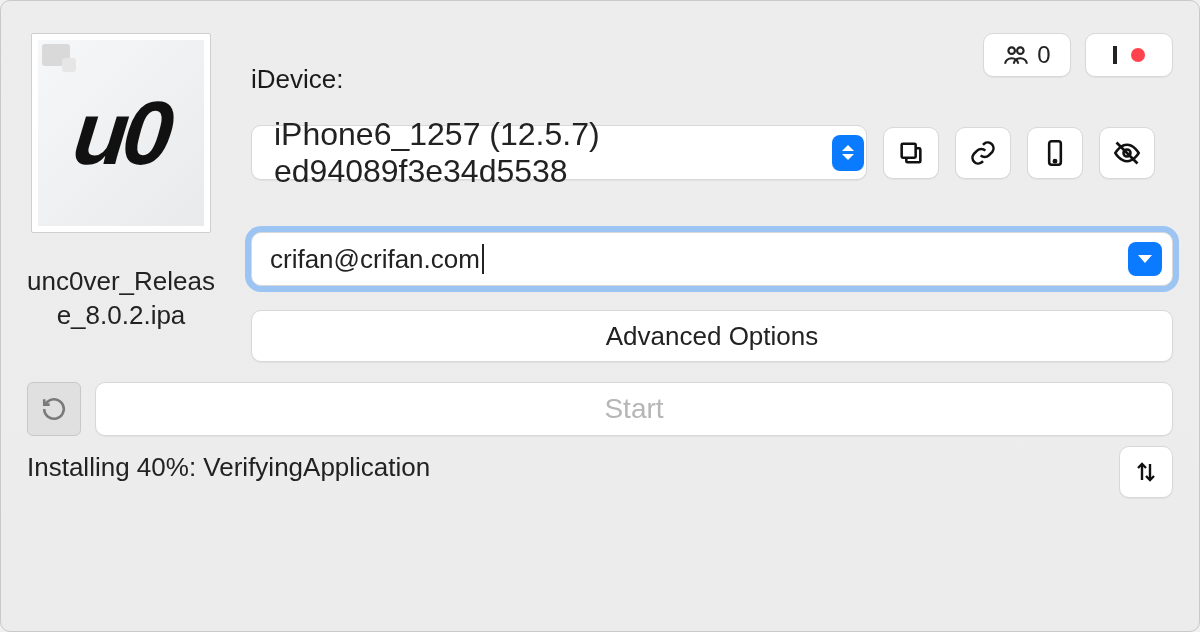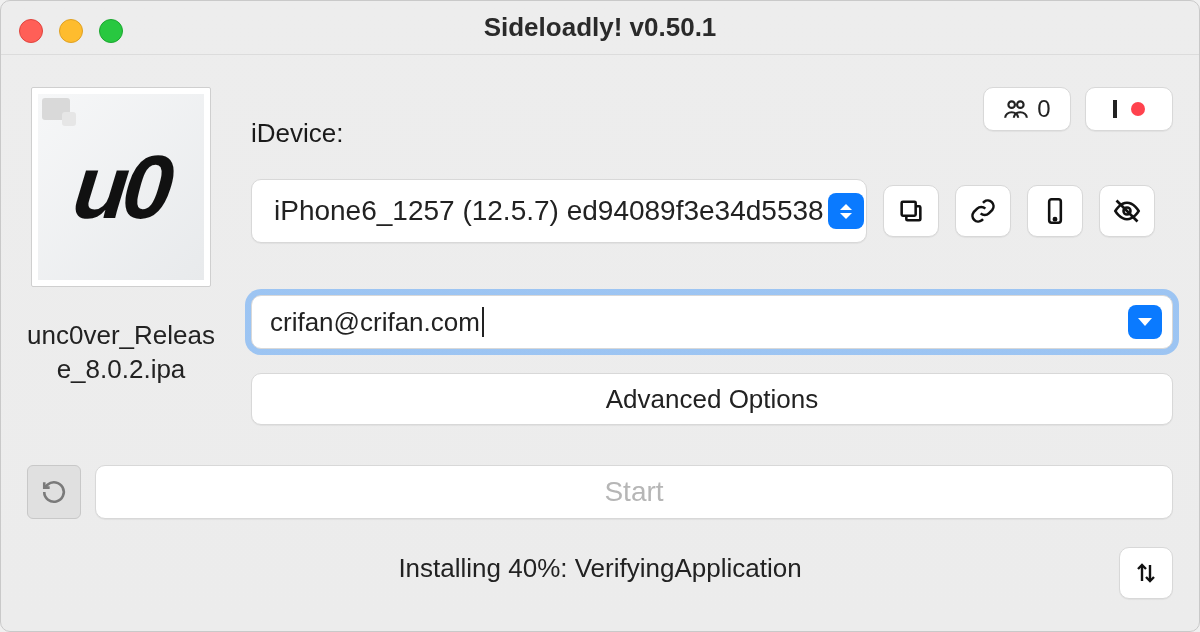--- a/index.html
+++ b/index.html
@@ -175,29 +175,29 @@
     margin-right: 2px;
   }
   .device-row {
     display: flex;
     align-items: center;
     gap: 16px;
     margin-bottom: 36px;
   }
   .dropdown {
     flex: 1;
-    height: 64px;
+    height: 55px;
     max-width: 616px;
     background: #ffffff;
     border: 1px solid #d8d8d8;
     border-radius: 10px;
     display: flex;
     align-items: center;
     padding: 0 2px 0 22px;
-    font-size: 28px;
+    font-size: 32px;
     color: #222;
     position: relative;
     box-shadow: 0 1px 1px rgba(0,0,0,0.05);
   }
   .dd-arrow {
     width: 36px;
     height: 36px;
     background: #0a7aff;
     border-radius: 8px;
     display: flex;
@@ -279,21 +279,21 @@
     border-radius: 10px;
     font-size: 26px;
     color: #222;
     display: flex;
     align-items: center;
     justify-content: center;
     box-shadow: 0 1px 1px rgba(0,0,0,0.05);
     cursor: pointer;
   }
   .start-row {
-    margin-top: 40px;
+    margin-top: 20px;
     display: flex;
     gap: 14px;
     align-items: stretch;
     padding: 0 0;
   }
   .refresh-btn {
     width: 54px;
     height: 54px;
     background: #e0e0e0;
     border: 1px solid #c8c8c8;
@@ -311,23 +311,22 @@
     border: 1px solid #d8d8d8;
     border-radius: 10px;
     font-size: 28px;
     color: #b6b6b6;
     display: flex;
     align-items: center;
     justify-content: center;
     box-shadow: 0 1px 1px rgba(0,0,0,0.05);
   }
   .footer {
-    margin-top: 34px;
-    display: flex;
-    justify-content: center;
+    margin-top: 16px;
+    display: flex;
     position: relative;
   }
   .status {
     font-size: 26px;
     color: #222;
   }
   .sort-btn {
     position: absolute;
     right: 0;
     top: -6px;
@@ -341,28 +340,20 @@
     justify-content: center;
     box-shadow: 0 1px 1px rgba(0,0,0,0.05);
     cursor: pointer;
   }
   .sort-btn svg { width: 24px; height: 24px; }
 </style>
 </head>
 <body>
 
 <div class="window">
-  <div class="titlebar">
-    <div class="traffic">
-      <div class="tl red"></div>
-      <div class="tl yellow"></div>
-      <div class="tl green"></div>
-    </div>
-    <div class="title">Sideloadly! v0.50.1</div>
-  </div>
 
   <div class="content">
     <div class="upper">
 
       <div class="ipa-col">
         <div class="ipa-box">
           <div class="ipa-badge"></div>
           <div class="ipa-inner">
             <span class="u0">u0</span>
           </div>

